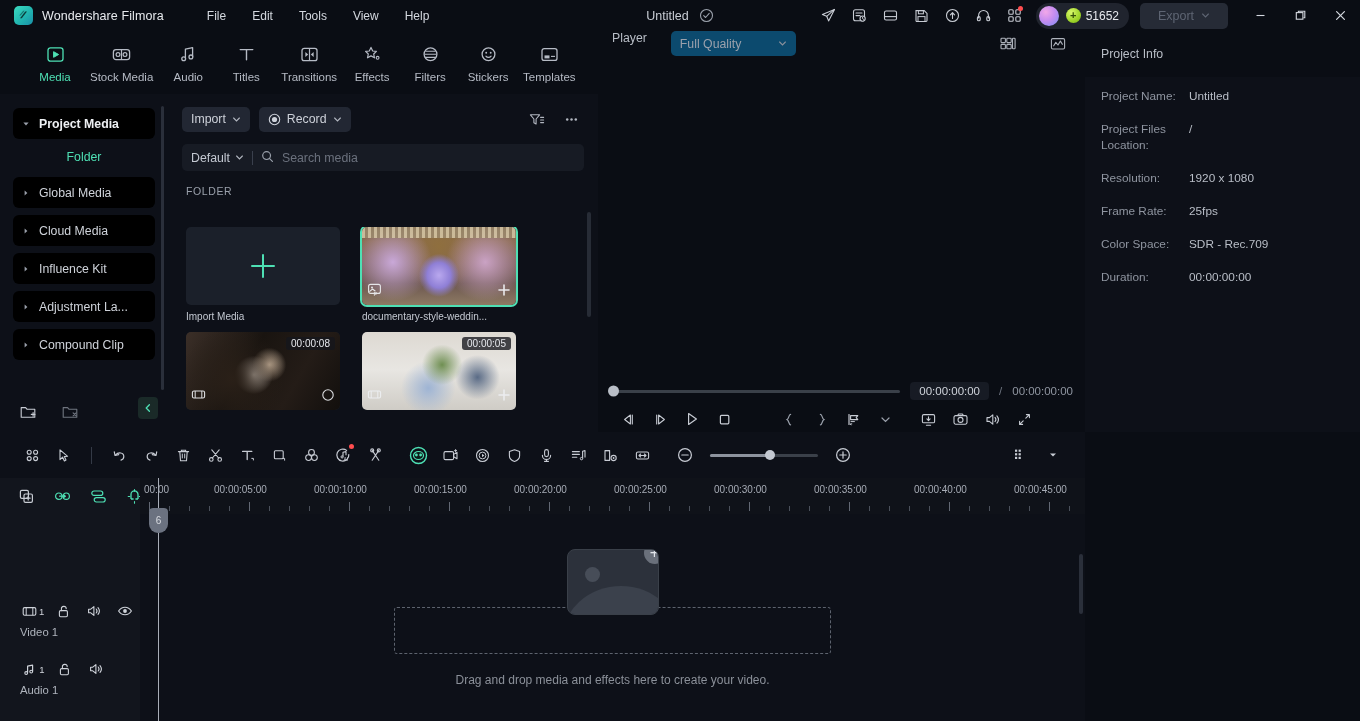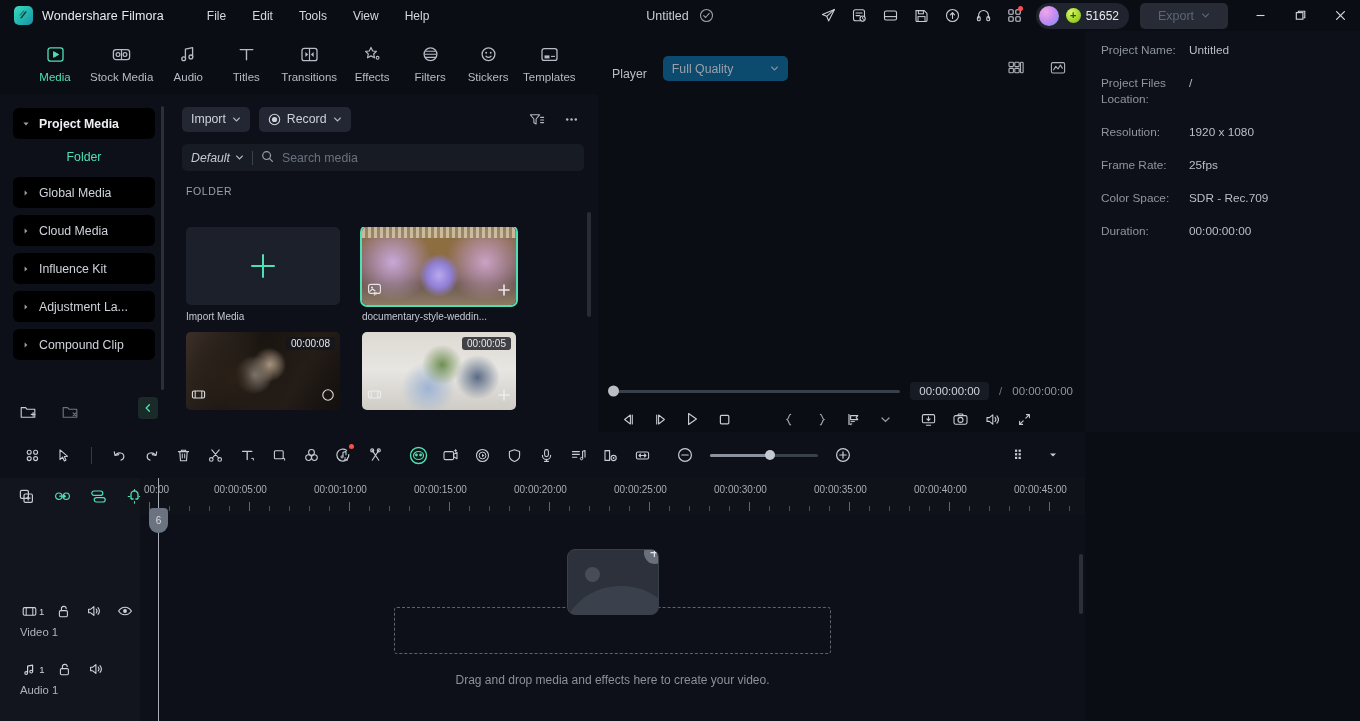--- a/index.html
+++ b/index.html
@@ -120,21 +120,21 @@
   .pill {
     height:25px; border-radius:5px; background:#222733; display:flex; align-items:center;
     padding:0 9px; gap:6px; font-size:12.3px; color:#cdd1d9; cursor:default;
   }
   .spacer { flex:1; }
   .mt-ic { width:26px; height:26px; display:flex; align-items:center; justify-content:center; cursor:default; border-radius:4px; }
   .searchbar {
     margin:0 14px; height:27px; background:#171b24; border-radius:5px;
     display:flex; align-items:center; padding:0 9px; gap:8px;
   }
-  .sb-default { font-size:12.3px; color:#c4c9d2; display:flex; align-items:center; gap:5px; cursor:default;font-style:italic; }
+  .sb-default { font-size:12.3px; color:#c4c9d2; display:flex; align-items:center; gap:5px; cursor:default; }
   .sb-divider { width:1px; height:14px; background:#3a404d; }
   .sb-input {
     border:none; background:transparent; outline:none; flex:1;
     font-size:12.3px; color:#cdd1d9; font-family:"Liberation Sans", sans-serif;
   }
   .sb-input::placeholder { color:#6b717d; }
   .folder-label { padding:14px 0 8px 18px; font-size:10.5px; color:#9aa0ab; letter-spacing:.6px; }
   .grid {
     position:absolute; left:0; top:133px; width:430px; height:205px;
     padding-left:18px; overflow:hidden;
@@ -193,21 +193,21 @@
       radial-gradient(circle at 52% 42%, #6f8f52 0%, transparent 22%),
       radial-gradient(circle at 43% 72%, #9eb4d4 0%, transparent 26%),
       radial-gradient(circle at 75% 58%, #5a6b86 0%, transparent 18%),
       linear-gradient(180deg,#ddd9d2 0%, #e8e6e2 48%, #cfccc6 100%);
   }
 
   
   .player {
     position:absolute; left:598px; top:31px; width:487px; height:401px; background:#0a0d14;
   }
-  .player-head { height:50px; display:flex; align-items:flex-end; padding:0 14px; gap:16px; }
+  .player-head { height:50px; display:flex; align-items:flex-start; padding:0 14px; gap:24px; }
   .player-head-title { font-size:12.3px; color:#b9bec7; }
   .quality-sel {
     width:125px; height:25px; background:#0c4a6e; border-radius:5px;
     display:flex; align-items:center; justify-content:space-between;
     padding:0 9px; font-size:12.3px; color:#9ba1ac; cursor:default;
   }
   .ph-ic { width:26px; height:26px; display:flex; align-items:center; justify-content:center; cursor:default; }
   .stage { position:absolute; left:0; top:50px; width:487px; height:295px; background:#0a0d14; }
   .transport { position:absolute; left:0; top:345px; width:487px; height:56px; }
   .seekrow { display:flex; align-items:center; height:30px; padding:0 12px; gap:10px; }
@@ -842,20 +842,21 @@
           <svg width="17" height="17" viewBox="0 0 17 17">
               <path d="M13.4 3.6 L9.8 7.2M13.4 3.6h-3M13.4 3.6v3" fill="none" stroke="#c8ccd4" stroke-width="1.1" stroke-linecap="round"></path>
               <path d="M3.6 13.4 L7.2 9.8M3.6 13.4h3M3.6 13.4v-3" fill="none" stroke="#c8ccd4" stroke-width="1.1" stroke-linecap="round"></path>
             </svg>
         </div>
       </div>
     </div>
   </div>
 
   <div class="rightpanel">
+    <div class="rp-head">Project Info</div>
     <div class="rp-body">
       <div class="rp-row">
         <span class="rp-key">Project Name:</span>
         <span class="rp-val">Untitled</span>
       </div>
       <div class="rp-row">
         <span class="rp-key">Project Files Location:</span>
         <span class="rp-val">/</span>
       </div>
       <div class="rp-row">

